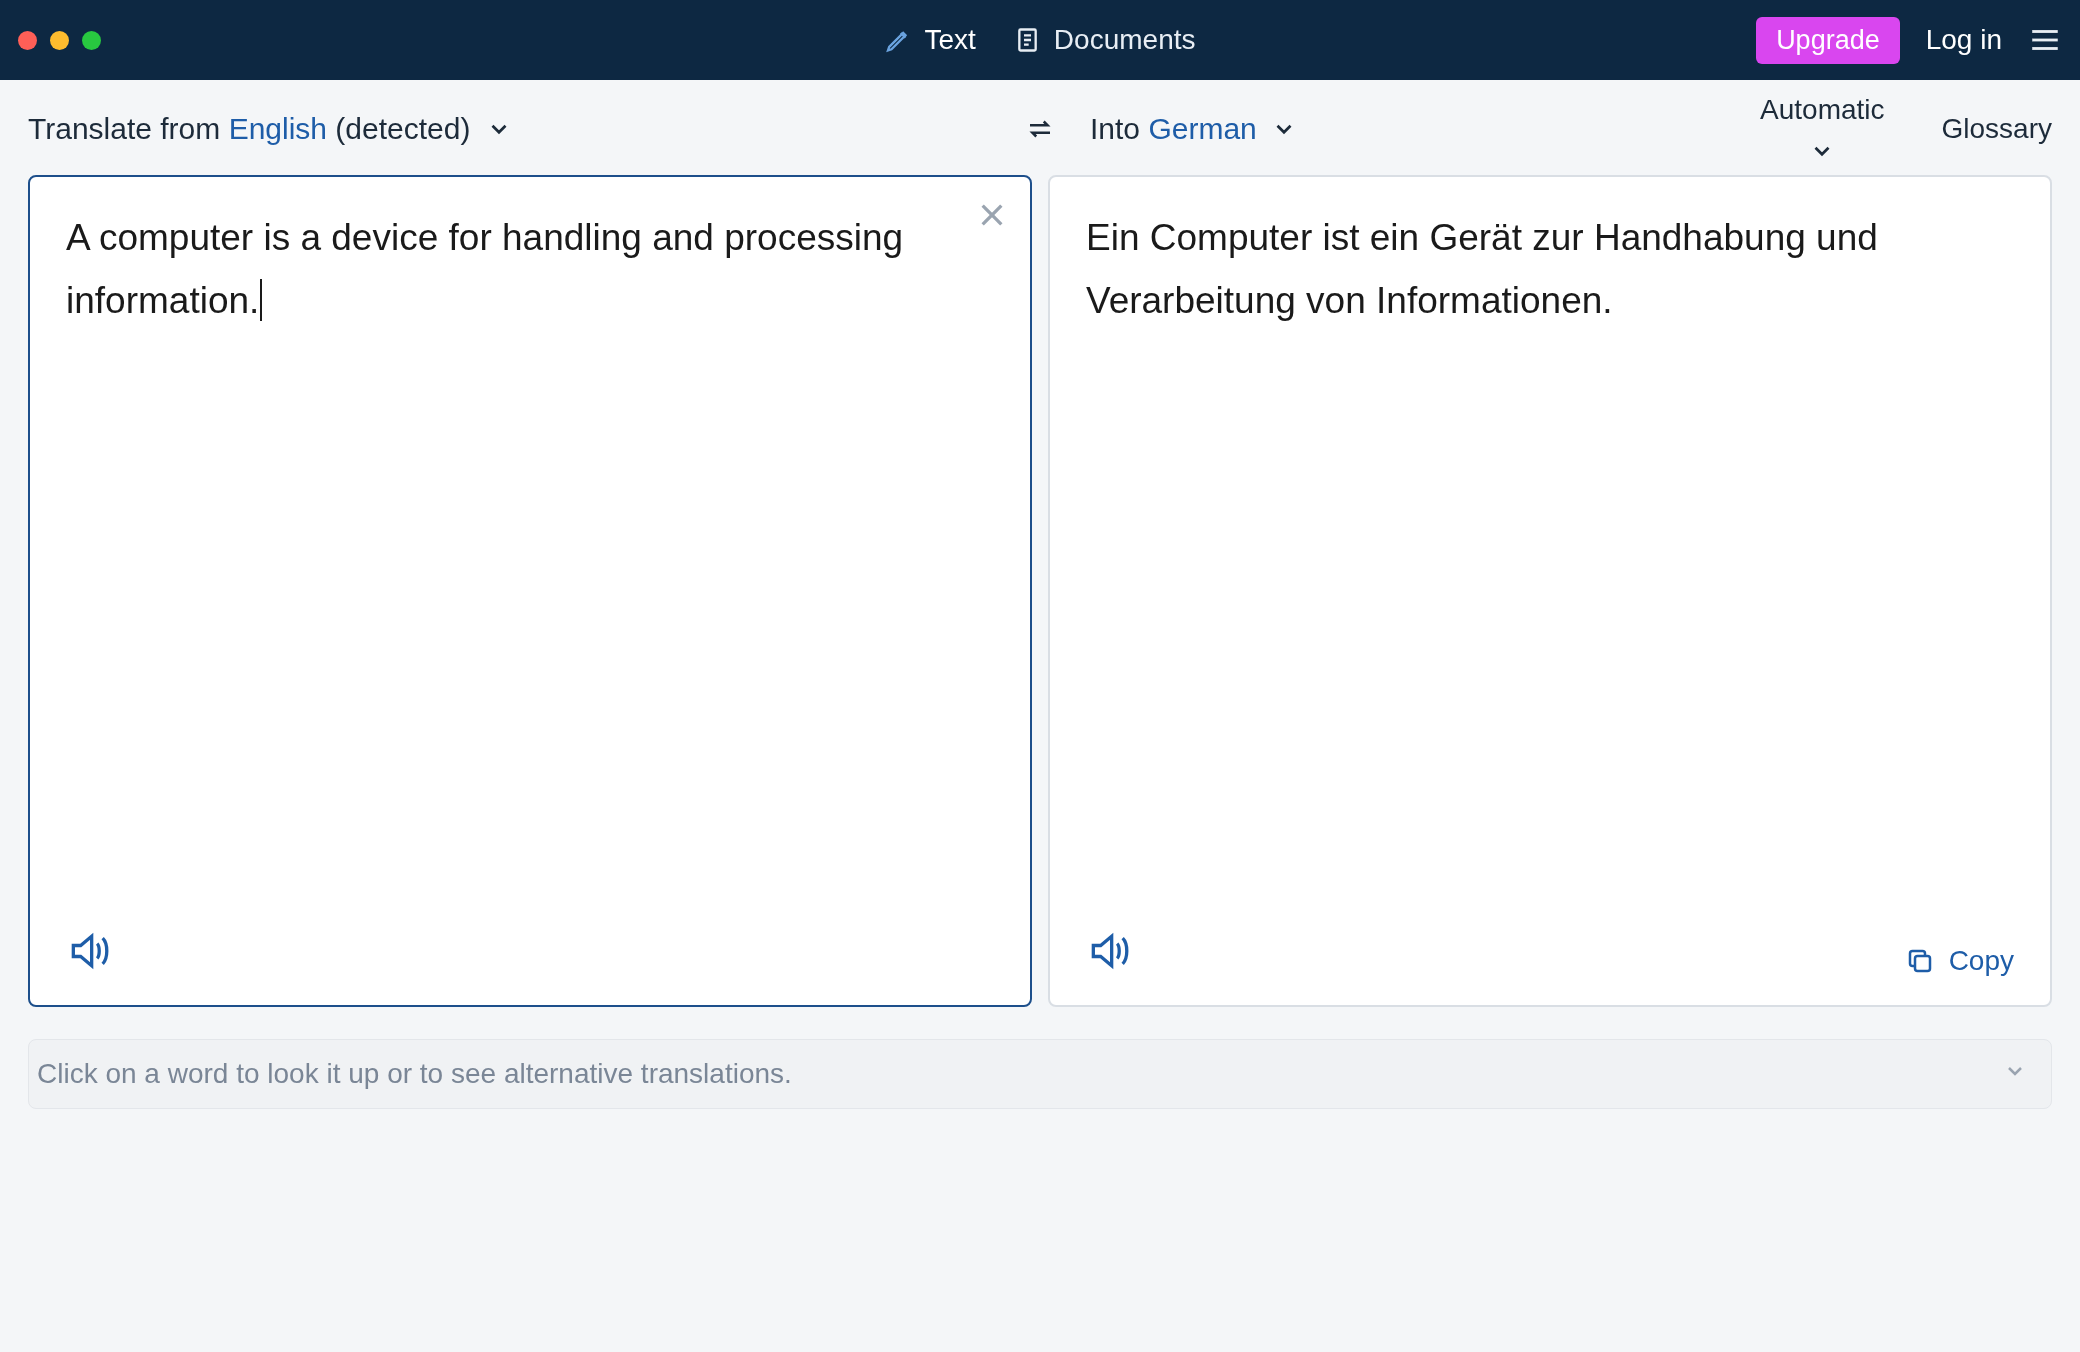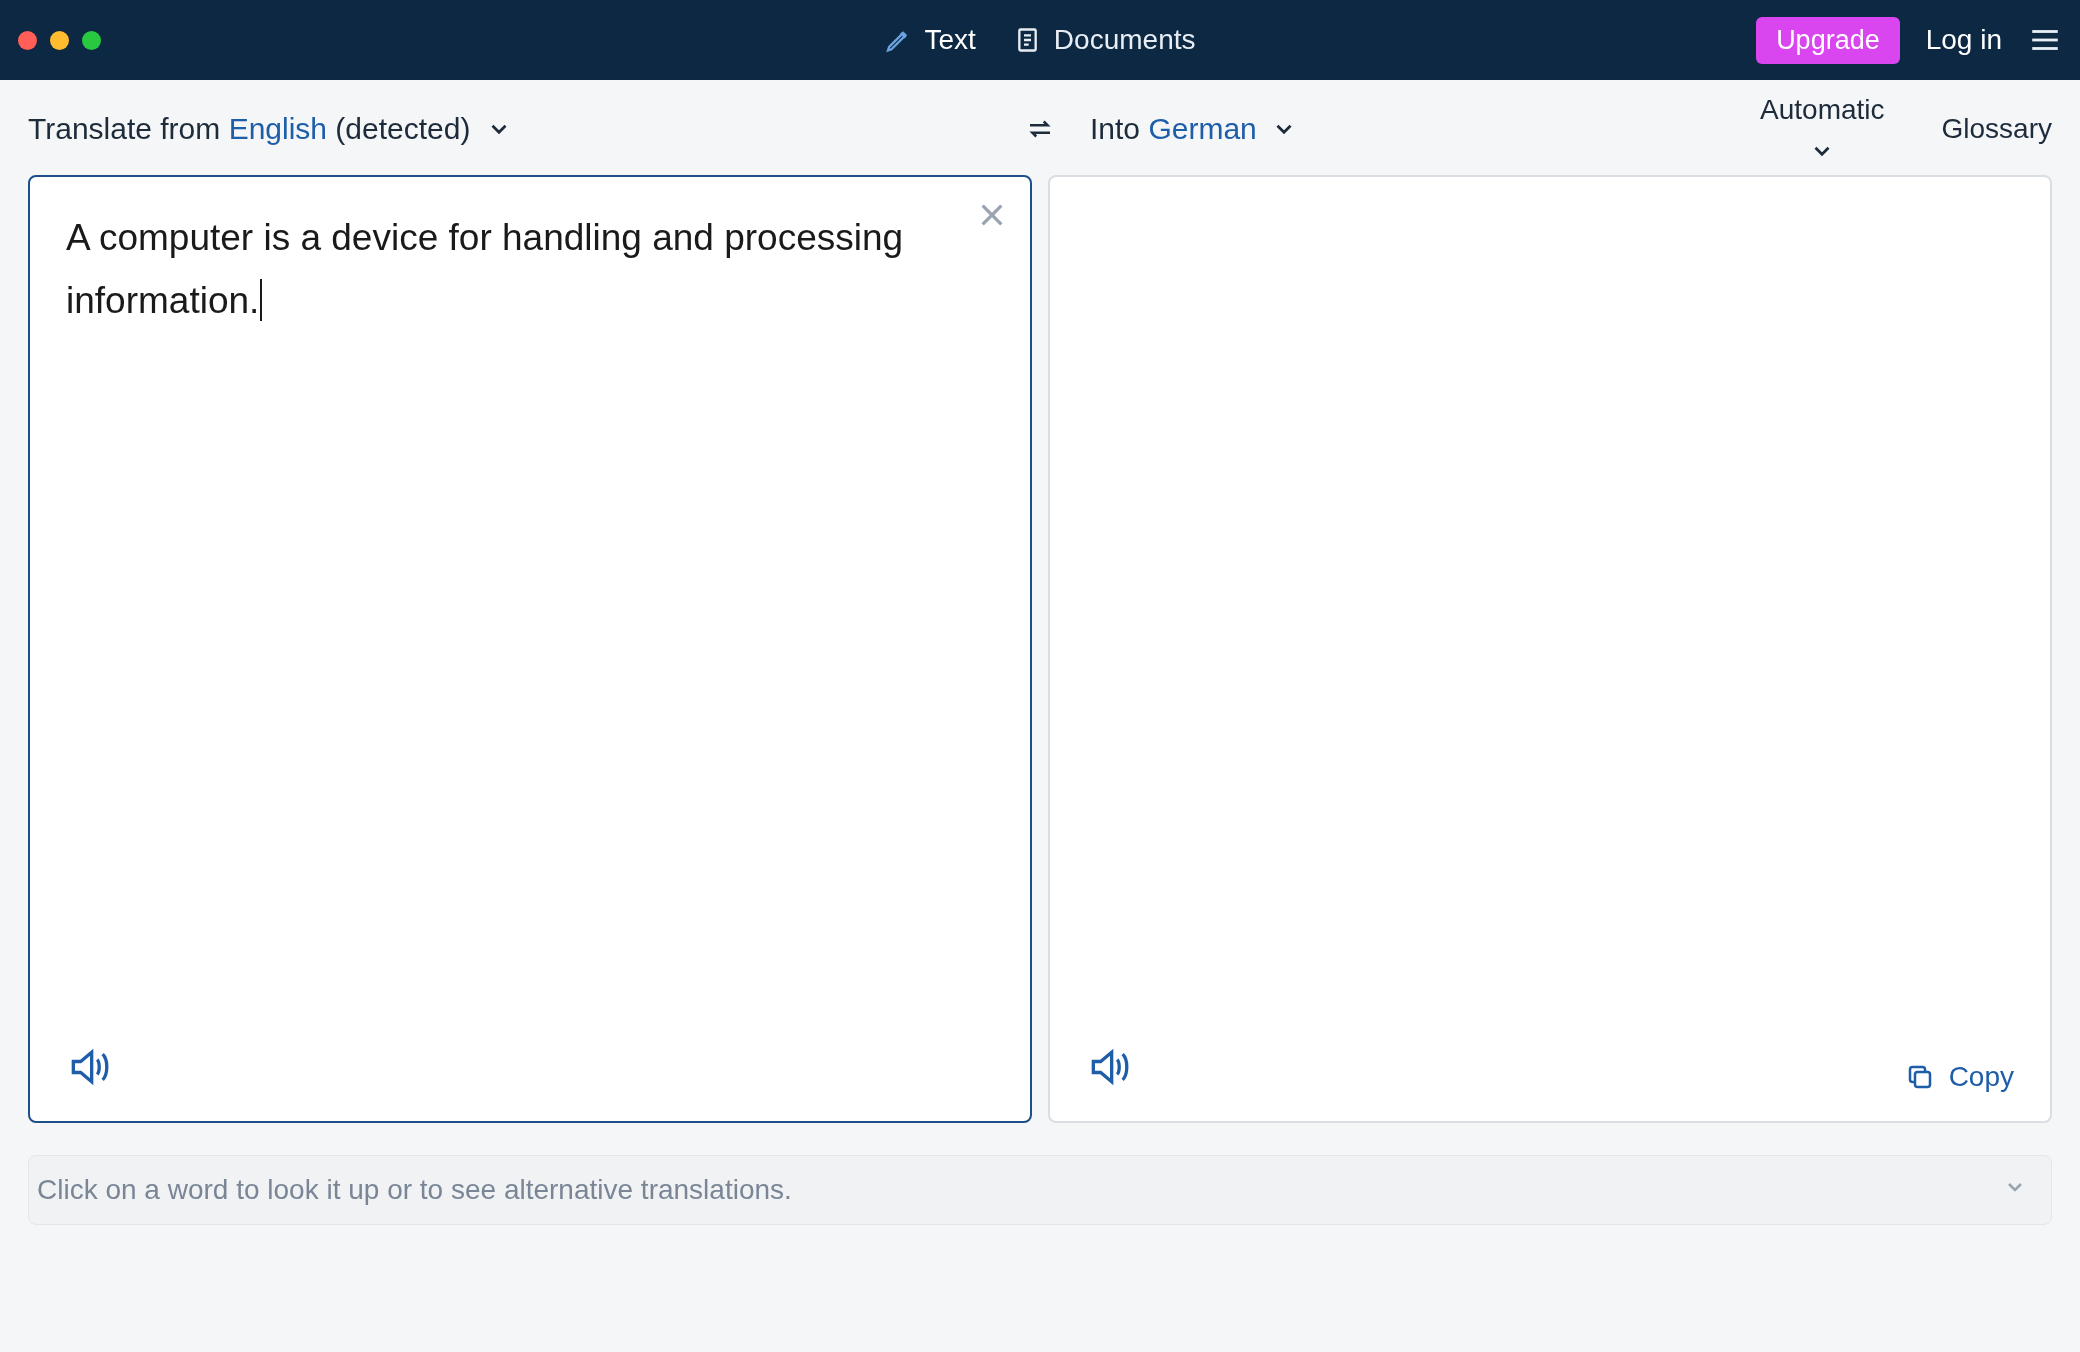--- a/index.html
+++ b/index.html
@@ -40,21 +40,21 @@
   .swap svg { width: 30px; height: 30px; }
   
   .right-ctrls { position: absolute; left: calc(50% + 50px); right: 0; display: flex; align-items: center; gap: 19px; }
   .into-ctrl { display: flex; align-items: center; gap: 14px; font-size: 30px; color: #1d2b3a; }
   .into-label { color: #1d2b3a; }
   .spacer { flex: 1; }
   .auto-ctrl { display: flex; align-items: center; gap: 12px; font-size: 28px; color: #1d2b3a; cursor: pointer; margin-right: 38px; flex-direction: column; }
   .glossary { font-size: 28px; color: #1d2b3a; cursor: pointer; }
   
   .panels { display: flex; gap: 16px; }
-  .panel { flex: 1; background: #fff; border: 2px solid #d9dee4; border-radius: 8px; height: 948px; position: relative; padding: 30px 36px; }
+  .panel { flex: 1; background: #fff; border: 2px solid #d9dee4; border-radius: 8px; height: 832px; position: relative; padding: 30px 36px; }
   .panel.active { border-color: #1d4f8b; }
   .panel-text { font-size: 37px; line-height: 1.7; color: #1a1a1a; white-space: pre-wrap; }
   .cursor-bar { display: inline-block; width: 2px; height: 42px; background: #1a1a1a; vertical-align: text-bottom; margin-left: 1px; }
   
   .close-btn { position: absolute; top: 22px; right: 22px; cursor: pointer; }
   .close-btn svg { width: 32px; height: 32px; }
   
   .speaker { position: absolute; bottom: 28px; left: 36px; cursor: pointer; }
   .speaker svg { width: 44px; height: 44px; }
   
@@ -167,20 +167,21 @@
       <span class="speaker">
         <svg viewBox="0 0 24 24" fill="none" stroke="#1e5da8" stroke-width="1.8">
             <path d="M4 9v6h4l6 5V4L8 9H4z"></path>
             <path d="M17 8c1.5 1.5 1.5 6.5 0 8"></path>
             <path d="M20 5c3 3 3 11 0 14"></path>
           </svg>
       </span>
     </div>
 
     <div class="panel">
+      <div class="panel-text">Ein Computer ist ein Gerät zur Handhabung und Verarbeitung von Informationen.</div>
       <span class="speaker">
         <svg viewBox="0 0 24 24" fill="none" stroke="#1e5da8" stroke-width="1.8">
             <path d="M4 9v6h4l6 5V4L8 9H4z"></path>
             <path d="M17 8c1.5 1.5 1.5 6.5 0 8"></path>
             <path d="M20 5c3 3 3 11 0 14"></path>
           </svg>
       </span>
       <div class="copy-ctrl">
         <svg viewBox="0 0 24 24" fill="none" stroke="#1e5da8" stroke-width="2">
             <rect x="8" y="8" width="12" height="12" rx="2"></rect>

